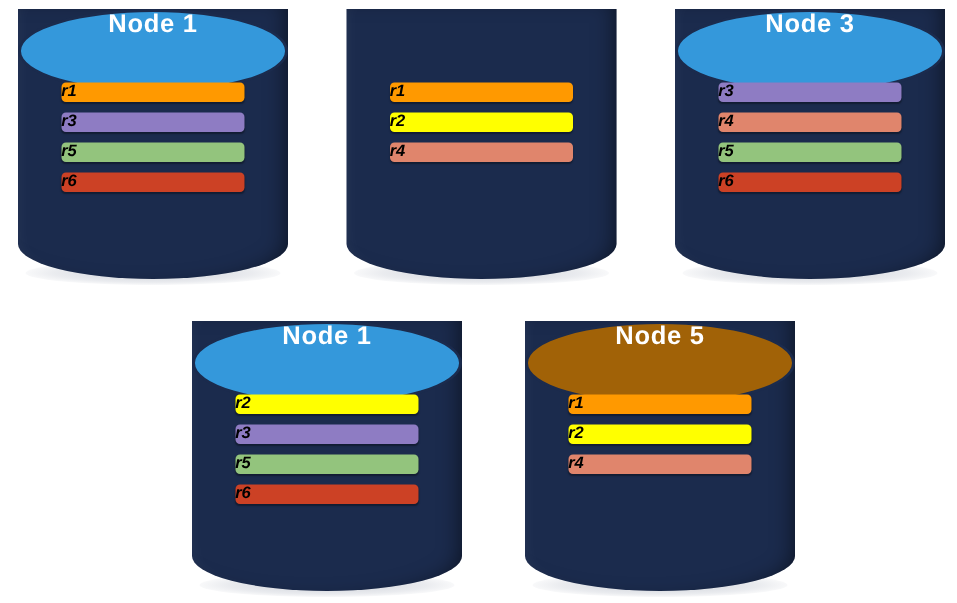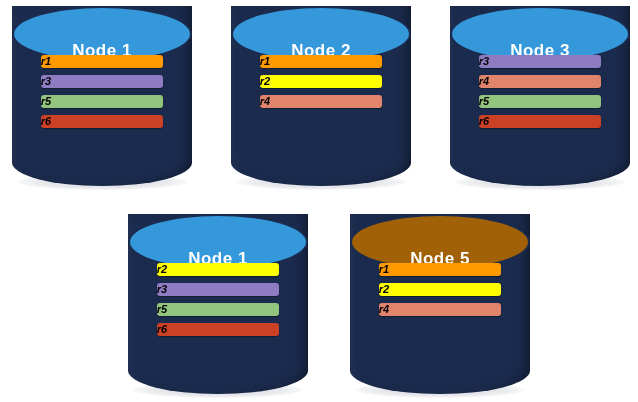--- a/index.html
+++ b/index.html
@@ -62,21 +62,21 @@
     left: 0;
     top: 0;
     width: 100%;
     height: 31%;
     border-radius: 50%;
     background: #3498db;
     border: 2.5px solid #1b2b4d;
     box-sizing: border-box;
     z-index: 3;
     display: flex;
-    align-items: flex-end;
+    align-items: flex-start;
     justify-content: center;
   }
 
   .node-title {
     color: #ffffff;
     font-size: 17px;
     font-weight: bold;
     letter-spacing: 0.5px;
     white-space: nowrap;
     line-height: 1;
@@ -135,23 +135,20 @@
           <span class="shard-label" style="color: rgb(0, 0, 0);">r5</span>
         </div>
         <div class="shard" style="background: rgb(204, 65, 37);">
           <span class="shard-label" style="color: rgb(0, 0, 0);">r6</span>
         </div>
       </div>
     </div>
     <div class="node" style="left: 231px; top: 6px; width: 180px; height: 180px;">
       <div class="node-shadow"></div>
       <div class="node-body" style="background: rgb(27, 43, 77);"></div>
-      <div class="node-top" style="background: rgb(52, 152, 219);">
-        <span class="node-title" style="color: rgb(255, 255, 255);">Node  2</span>
-      </div>
       <div class="shards">
         <div class="shard" style="background: rgb(255, 153, 0);">
           <span class="shard-label" style="color: rgb(0, 0, 0);">r1</span>
         </div>
         <div class="shard" style="background: rgb(255, 255, 0);">
           <span class="shard-label" style="color: rgb(0, 0, 0);">r2</span>
         </div>
         <div class="shard" style="background: rgb(224, 133, 108);">
           <span class="shard-label" style="color: rgb(0, 0, 0);">r4</span>
         </div>

